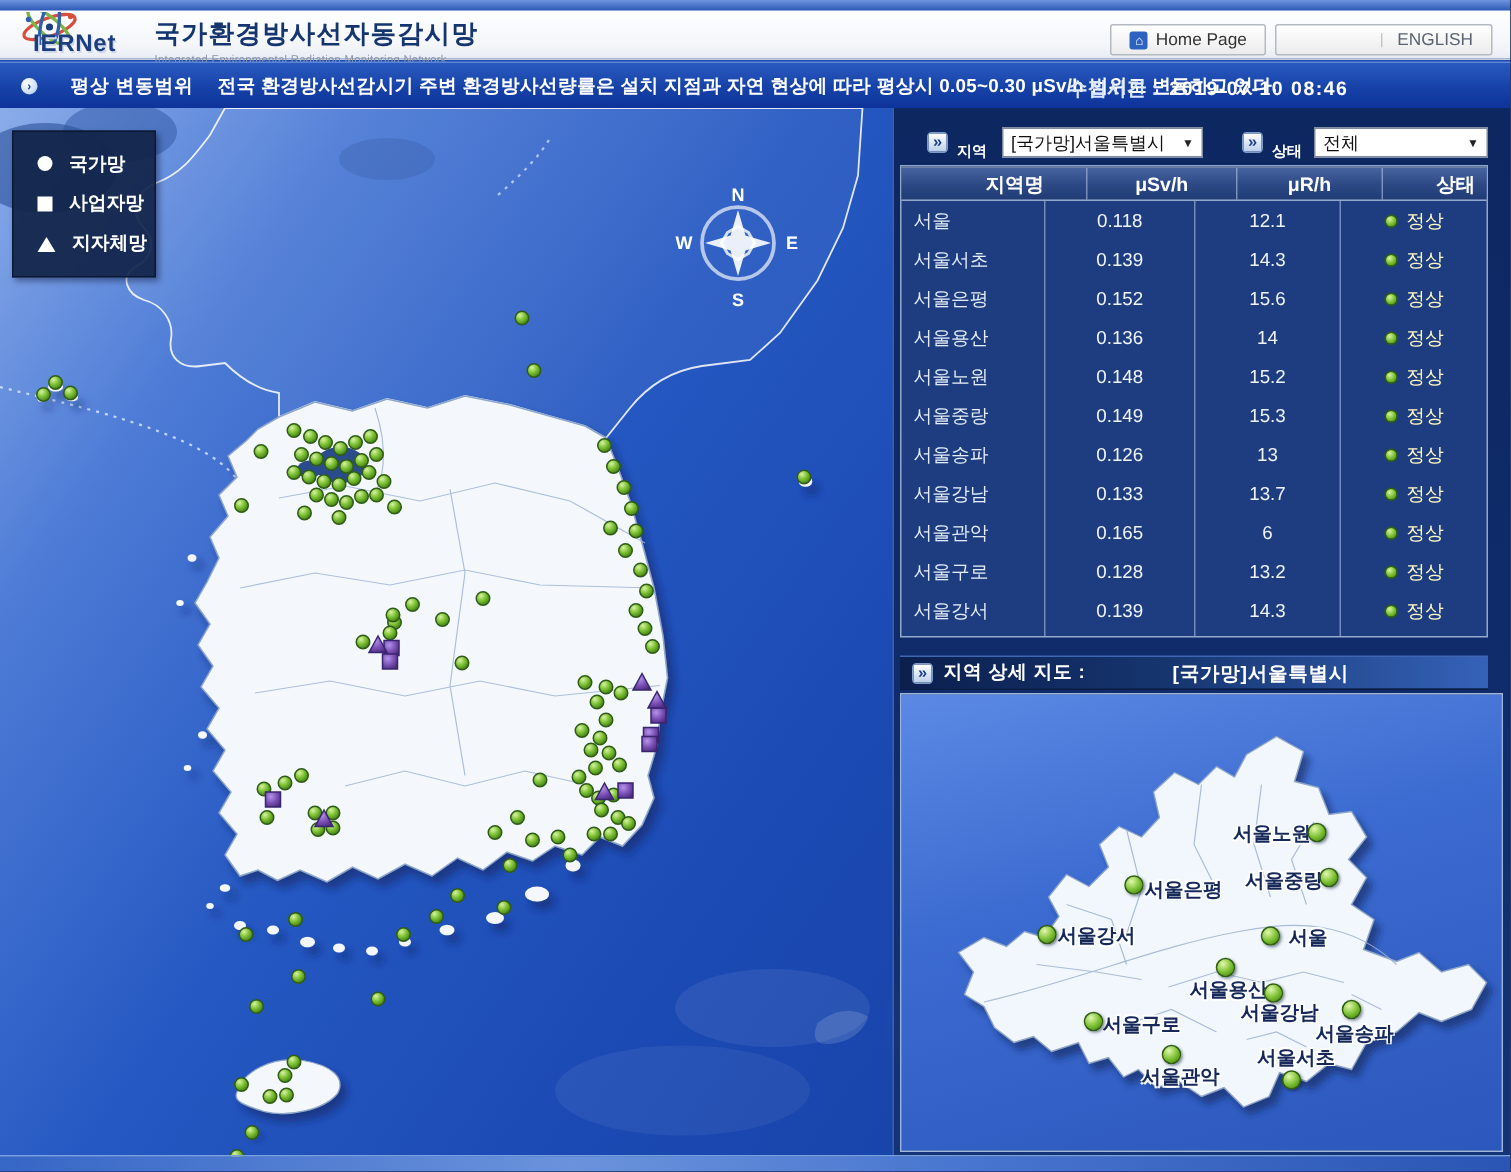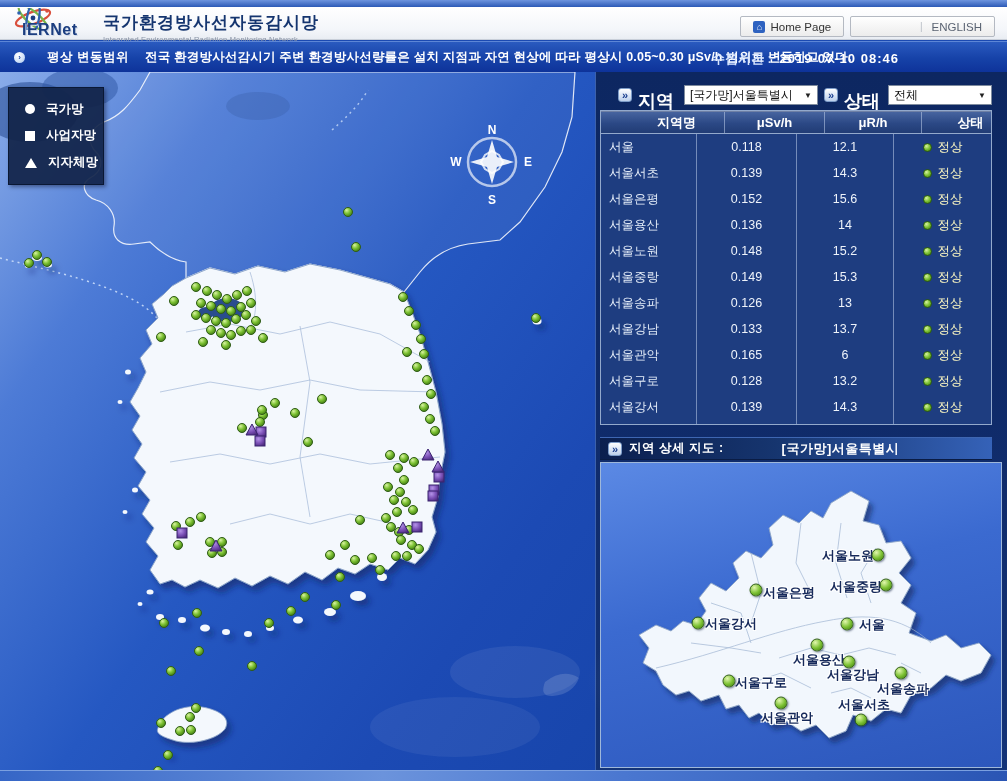--- a/index.html
+++ b/index.html
@@ -64,25 +64,25 @@
   .panel { position:absolute; left:595px; top:72px; width:412px; height:709px;
     background:linear-gradient(180deg,#0d2761 0%,#102c6c 60%,#143478 100%);
     border-left:1px solid #3c61ac; }
   .panel-swirl { position:absolute; left:-10px; bottom:40px; width:160px; height:120px;
     background:radial-gradient(ellipse at center, rgba(255,255,255,0.10), rgba(255,255,255,0) 70%); }
 
   .controls { position:absolute; left:0; top:12px; width:412px; height:22px; display:flex; align-items:center; }
   .arrow-ico { width:14px; height:14px; border-radius:3px;
     background:linear-gradient(180deg,#ffffff,#bcd0ec); border:1px solid #7d9cc8;
     color:#1b3f8f; font-size:11px; font-weight:bold; line-height:13px; text-align:center; }
-  .ctl-label { color:#fff; font-size:18px; font-weight:bold; margin:12px 8px 0 6px;font-family:Liberation Serif, serif; }
+  .ctl-label { color:#fff; font-size:10px; font-weight:bold; margin:12px 8px 0 6px;font-family:Liberation Serif, serif; }
   .dropdown { height:20px; background:#fff; border:1px solid #7e8b9e; display:flex;
     align-items:center; justify-content:space-between; padding:0 5px; font-size:12px; color:#101010; cursor:pointer; }
   .dd-region { width:134px; margin-left:2px; }
-  .dd-status { width:104px; }
+  .dd-status { width:116px; }
   .caret { font-size:8px; color:#222; margin-left:4px; }
   .ctl-spacer { flex:1; }
   .controls { padding:0 16px 0 22px; }
 
   
   .datatable { position:absolute; left:4px; top:38px; width:392px; height:315px;
     border:1px solid #93a9cc; background:#1e3d80; display:flex; flex-direction:column; }
   .thead { display:grid; grid-template-columns:96px 100px 97px 97px; height:23px;
     background:linear-gradient(180deg,#47649f 0%,#2b4885 55%,#213c75 100%);
     border-bottom:1px solid #93a9cc; border-top:1px solid rgba(255,255,255,0.35);padding-left:28px; }

